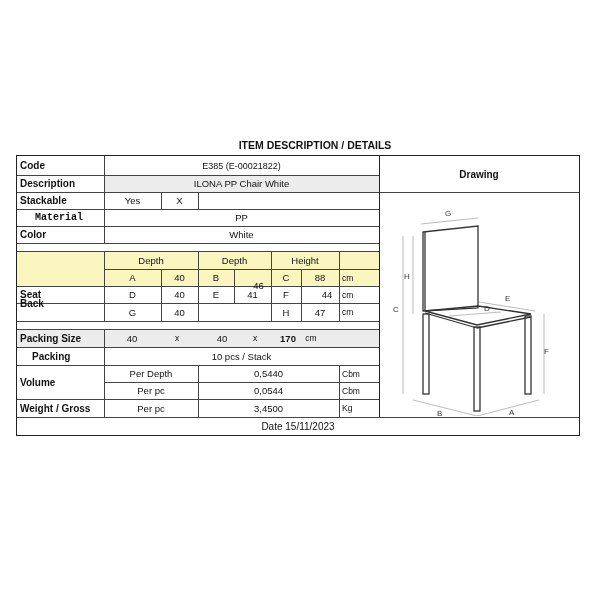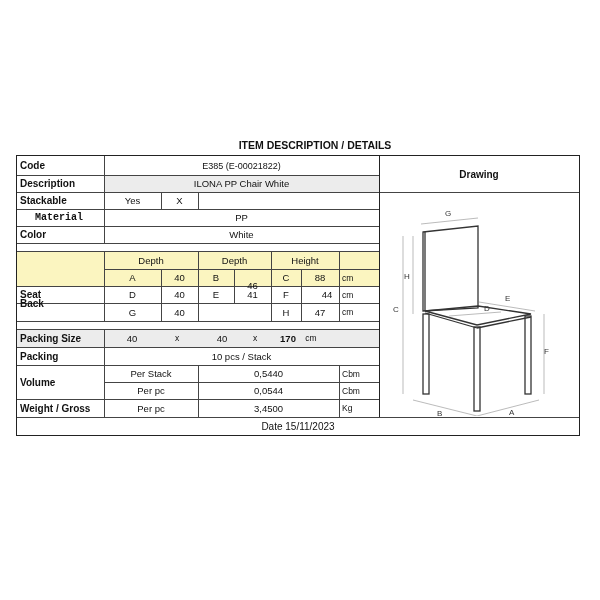--- a/index.html
+++ b/index.html
@@ -78,21 +78,21 @@
   <div class="c lbl" style="left:0;top:70px;width:87px;height:17px;">Color</div>
   <div class="c" style="left:87px;top:70px;width:275px;height:17px;">White</div>
 
   <div class="c b" style="left:87px;top:95px;width:94px;height:18px;">Depth</div>
   <div class="c b" style="left:181px;top:95px;width:73px;height:18px;">Depth</div>
   <div class="c b" style="left:254px;top:95px;width:68px;height:18px;">Height</div>
 
   <div class="c b" style="left:87px;top:113px;width:57px;height:17px;">A</div>
   <div class="c" style="left:144px;top:113px;width:37px;height:17px;">40</div>
   <div class="c b" style="left:181px;top:113px;width:36px;height:17px;">B</div>
-  <div class="c" style="left:217px;top:113px;width:37px;height:33px;">46</div>
+  <div class="c" style="left:223px;top:113px;width:37px;height:33px;">46</div>
   <div class="c b" style="left:254px;top:113px;width:30px;height:17px;">C</div>
   <div class="c" style="left:284px;top:113px;width:38px;height:17px;">88</div>
   <div class="c unit" style="left:322px;top:113px;width:40px;height:17px;">cm</div>
 
   <div class="c lbl" style="left:0;top:130px;width:87px;height:17px;">Seat</div>
   <div class="c b" style="left:87px;top:130px;width:57px;height:17px;">D</div>
   <div class="c" style="left:144px;top:130px;width:37px;height:17px;">40</div>
   <div class="c b" style="left:181px;top:130px;width:36px;height:17px;">E</div>
   <div class="c" style="left:217px;top:130px;width:37px;height:17px;">41</div>
   <div class="c b" style="left:254px;top:130px;width:30px;height:17px;">F</div>
@@ -107,25 +107,25 @@
   <div class="c unit" style="left:322px;top:147px;width:40px;height:18px;">cm</div>
 
   <div class="c lbl" style="left:0;top:173px;width:87px;height:18px;">Packing Size</div>
   <div class="c" style="left:100px;top:173px;width:30px;height:18px;">40</div>
   <div class="c" style="left:150px;top:173px;width:20px;height:18px;font-size:8.5px;">x</div>
   <div class="c" style="left:190px;top:173px;width:30px;height:18px;">40</div>
   <div class="c" style="left:228px;top:173px;width:20px;height:18px;font-size:8.5px;">x</div>
   <div class="c" style="left:256px;top:173px;width:30px;height:18px;font-weight:bold;">170</div>
   <div class="c" style="left:284px;top:173px;width:20px;height:18px;font-size:8.5px;">cm</div>
 
-  <div class="c lbl" style="left:0;top:191px;width:87px;height:18px;">Packing</div>
+  <div class="c lbl" style="left:12px;top:191px;width:87px;height:18px;">Packing</div>
   <div class="c" style="left:87px;top:191px;width:275px;height:18px;">10 pcs / Stack</div>
 
   <div class="c lbl" style="left:0;top:209px;width:87px;height:34px;">Volume</div>
-  <div class="c b" style="left:87px;top:209px;width:94px;height:17px;">Per Stack</div>
+  <div class="c b" style="left:87px;top:209px;width:94px;height:17px;">Per Depth</div>
   <div class="c" style="left:181px;top:209px;width:141px;height:17px;">0,5440</div>
   <div class="c unit" style="left:322px;top:209px;width:40px;height:17px;">Cbm</div>
   <div class="c b" style="left:87px;top:226px;width:94px;height:17px;">Per pc</div>
   <div class="c" style="left:181px;top:226px;width:141px;height:17px;">0,0544</div>
   <div class="c unit" style="left:322px;top:226px;width:40px;height:17px;">Cbm</div>
 
   <div class="c lbl" style="left:0;top:243px;width:87px;height:18px;">Weight / Gross</div>
   <div class="c b" style="left:87px;top:243px;width:94px;height:18px;">Per pc</div>
   <div class="c" style="left:181px;top:243px;width:141px;height:18px;">3,4500</div>
   <div class="c unit" style="left:322px;top:243px;width:40px;height:18px;">Kg</div>

